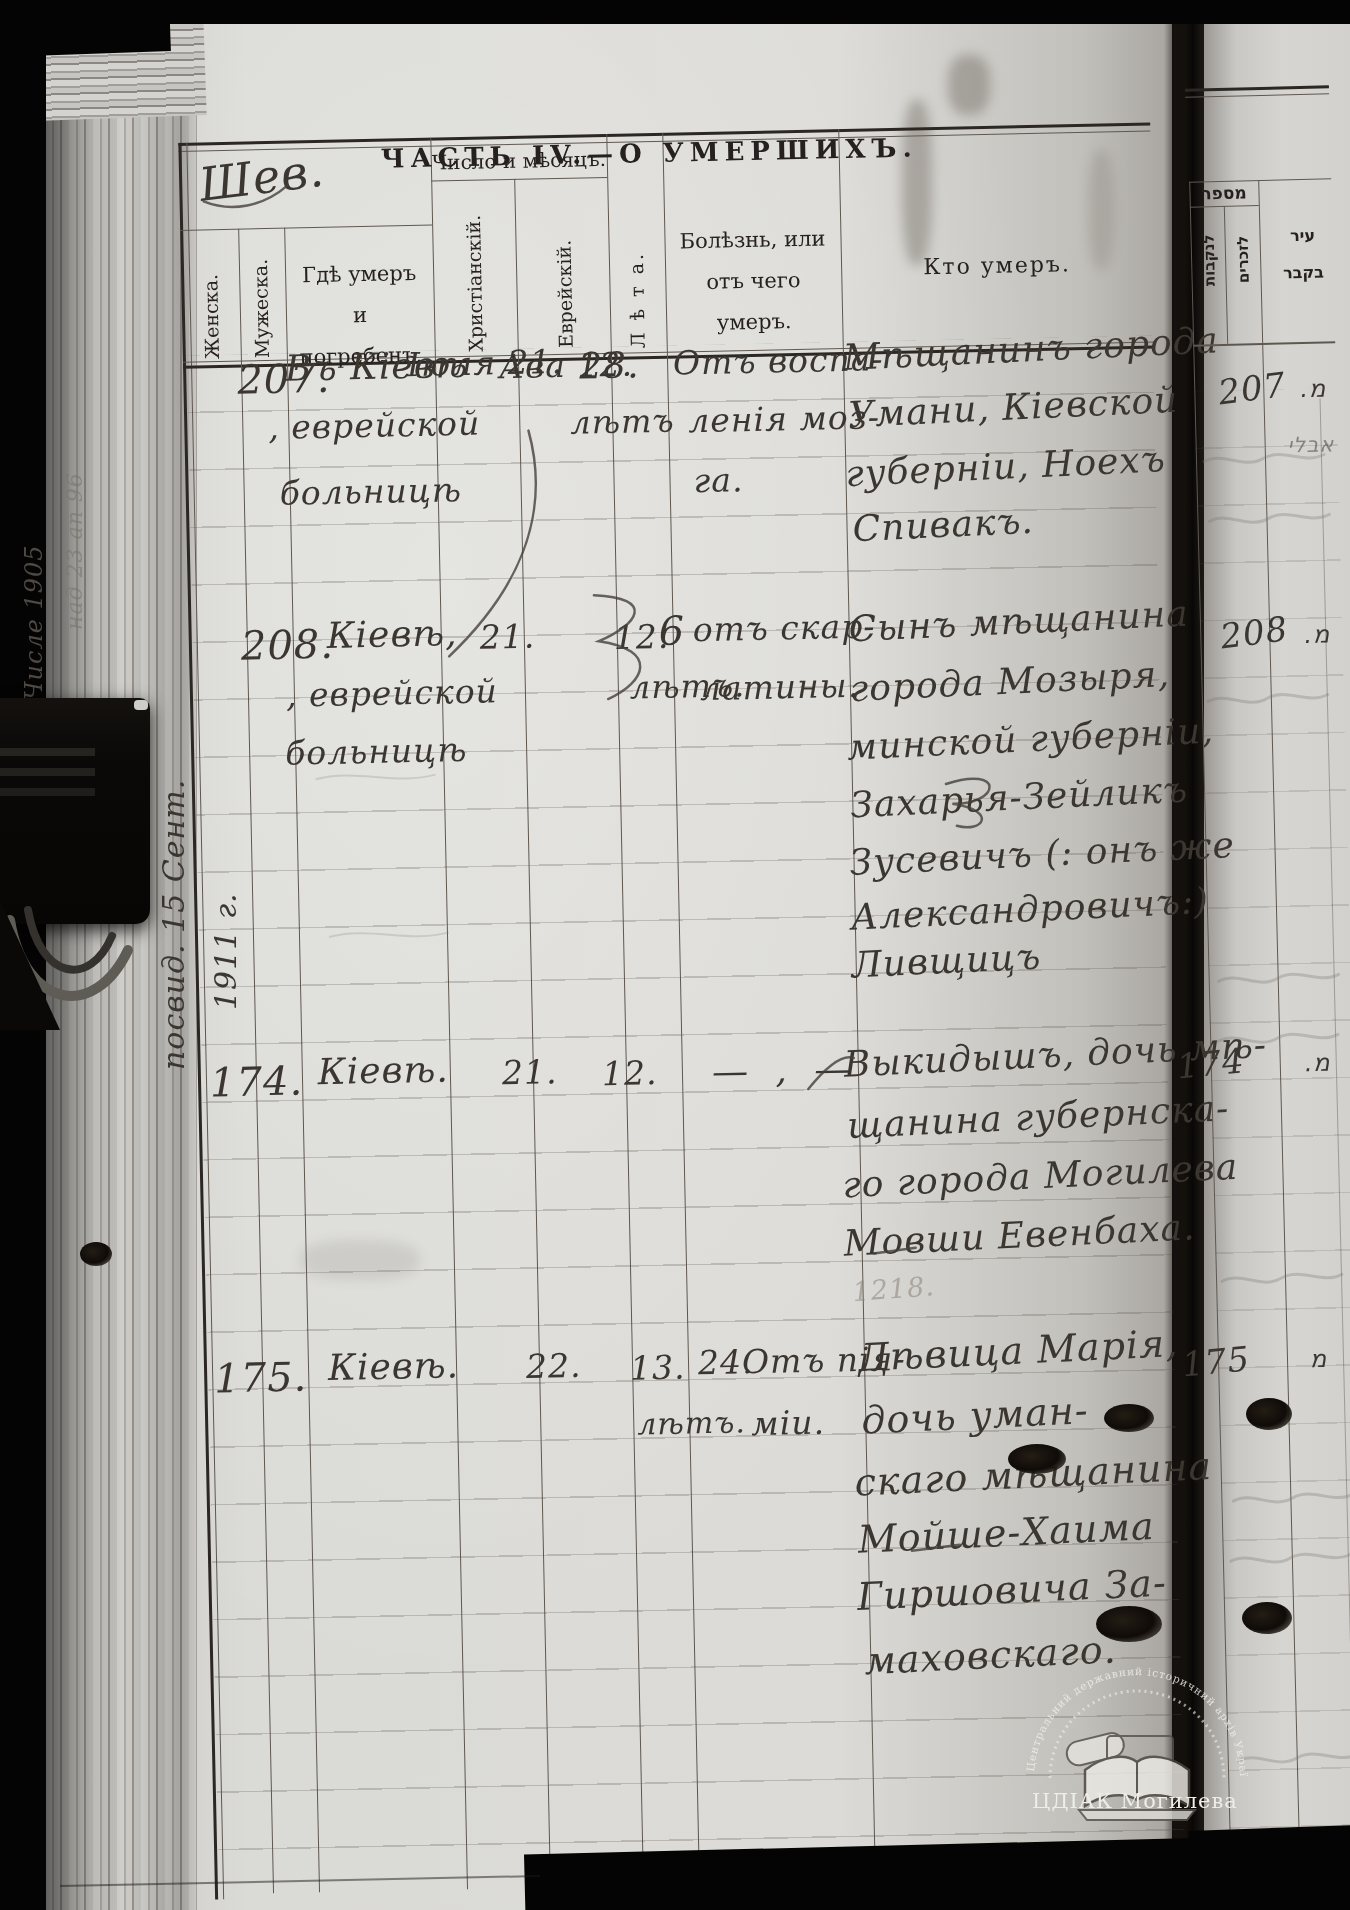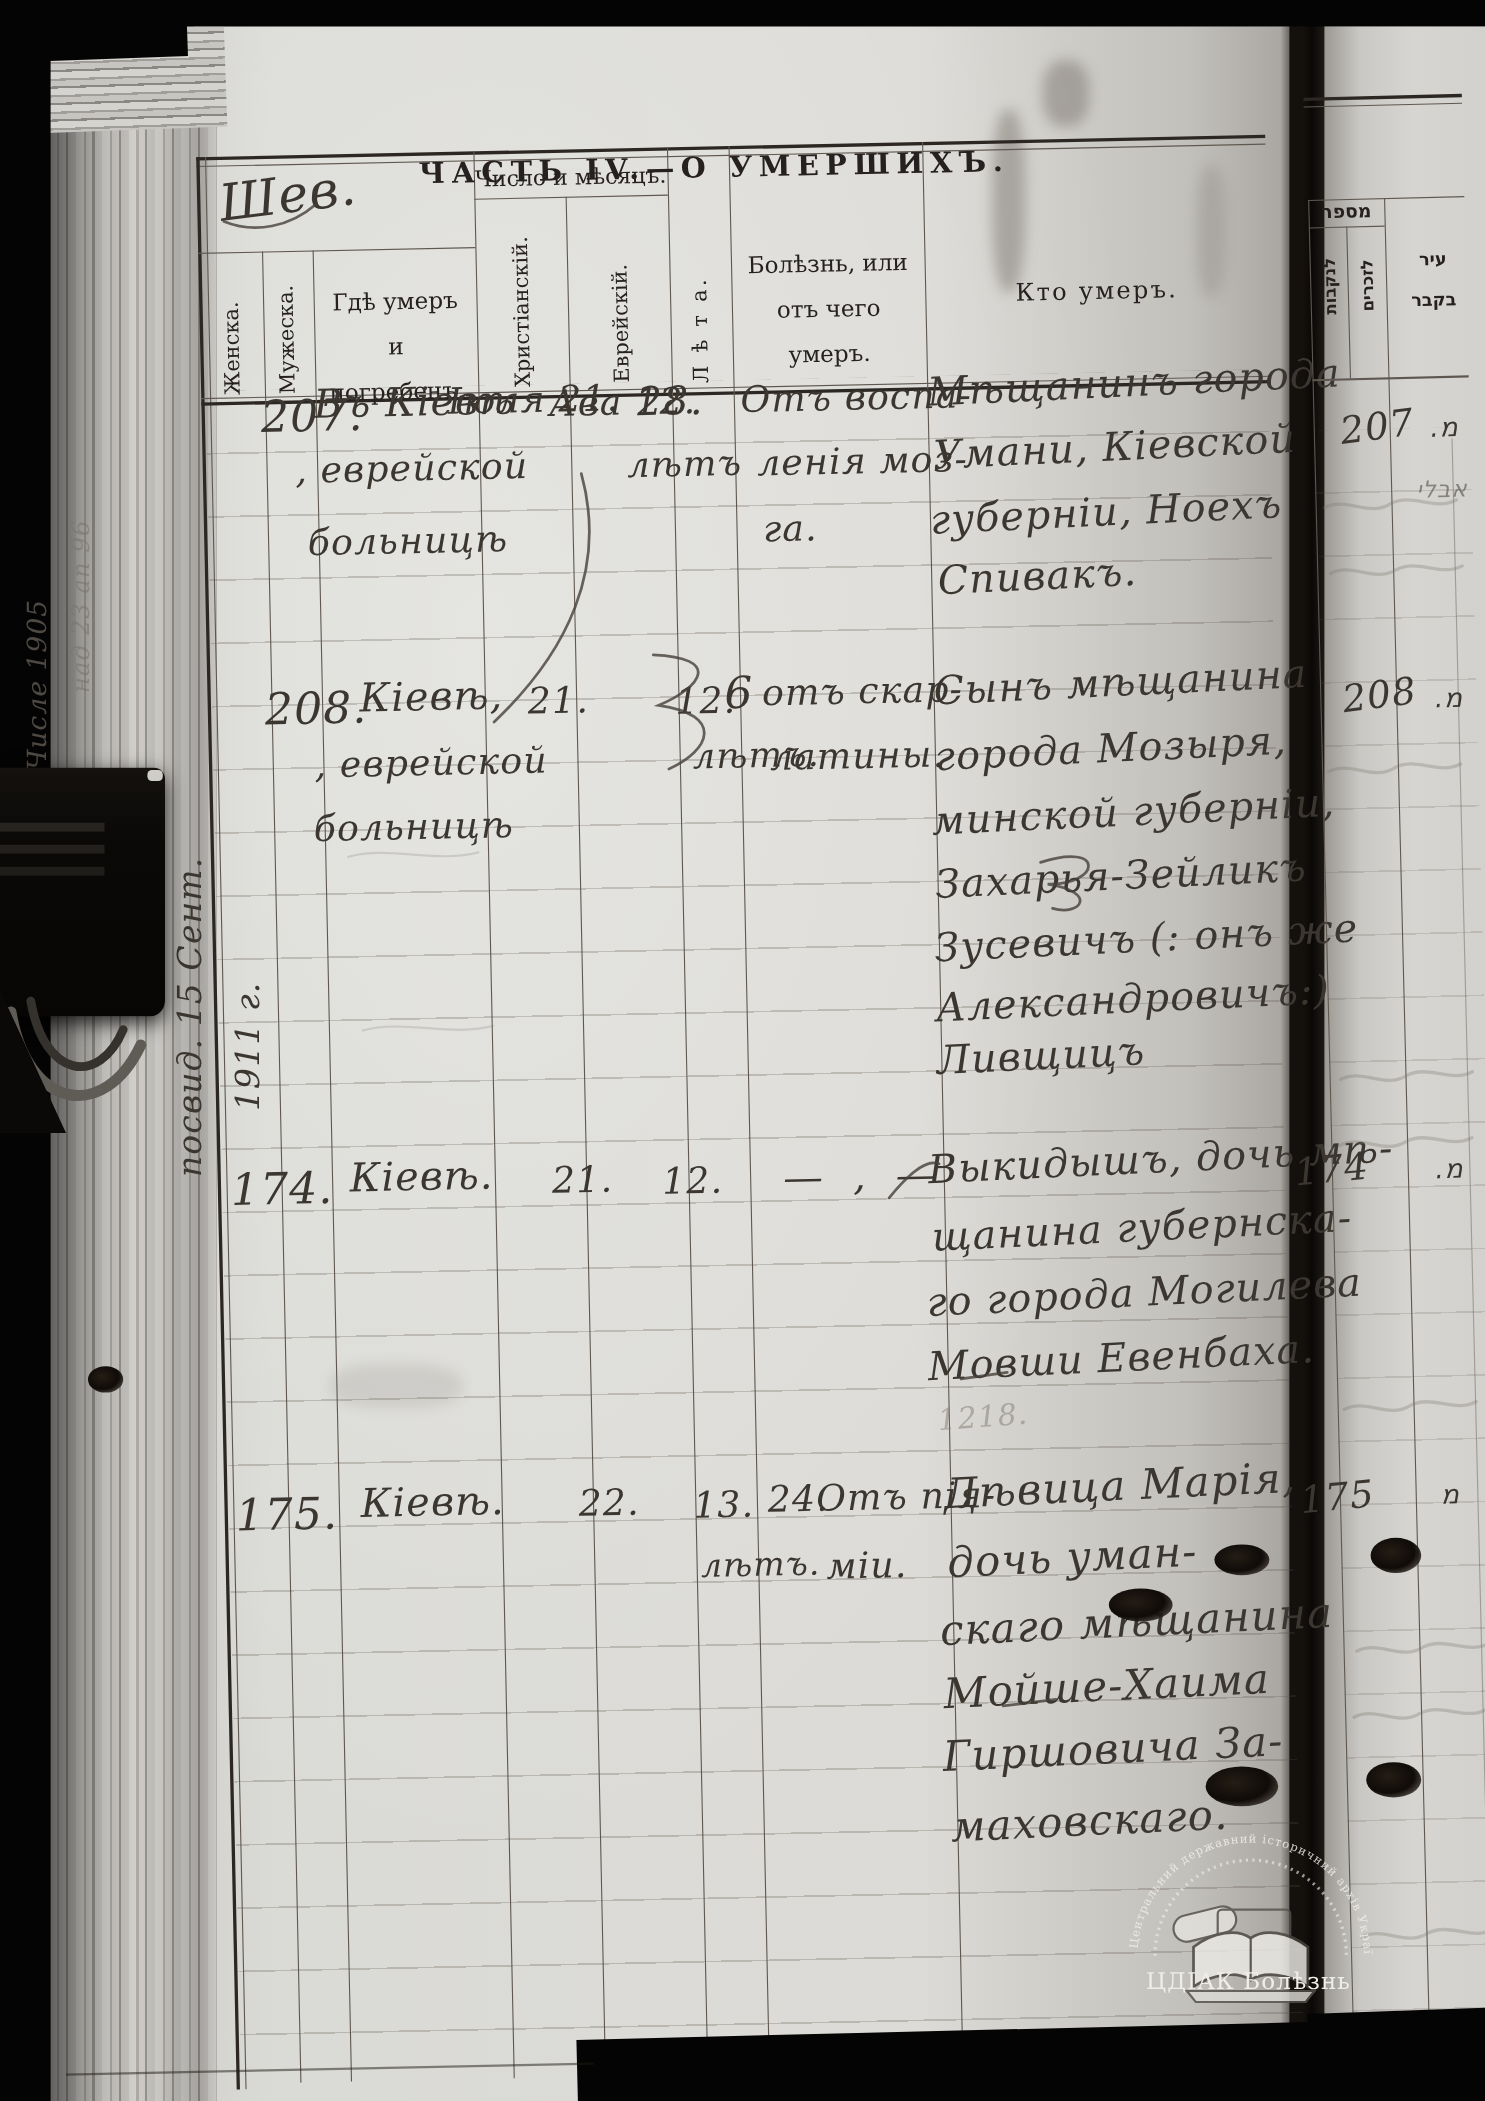--- a/index.html
+++ b/index.html
@@ -269,15 +269,15 @@
       <textPath href="#wm-arc" startOffset="2%">Центральний державний історичний архів України, м. Київ</textPath>
     </text>
     <g transform="translate(125,150)">
       <rect x="-62" y="-52" width="58" height="24" rx="12" fill="#e4e2dc" stroke="#55504a" stroke-width="2" transform="rotate(-14)"></rect>
       <rect x="-30" y="-44" width="66" height="30" rx="4" fill="#datae" stroke="#55504a" stroke-width="2" fill-opacity="0"></rect>
       <path d="M-52,-10 C-34,-24 -12,-27 0,-18 C12,-27 34,-24 52,-10 L52,26 C34,14 12,12 0,20 C-12,12 -34,14 -52,26 Z" fill="#eceae4" stroke="#4a453f" stroke-width="2.5"></path>
       <path d="M0,-18 L0,20" stroke="#4a453f" stroke-width="2"></path>
       <path d="M-58,30 L58,30 L50,40 L-50,40 Z" fill="#dddbd5" stroke="#55504a" stroke-width="2"></path>
     </g>
   </svg>
-  <div id="wm-label">ЦДІАК Болѣзнь</div>
+  <div id="wm-label">ЦДІАК Могилева</div>
 
 </div>
 
 </body></html>

